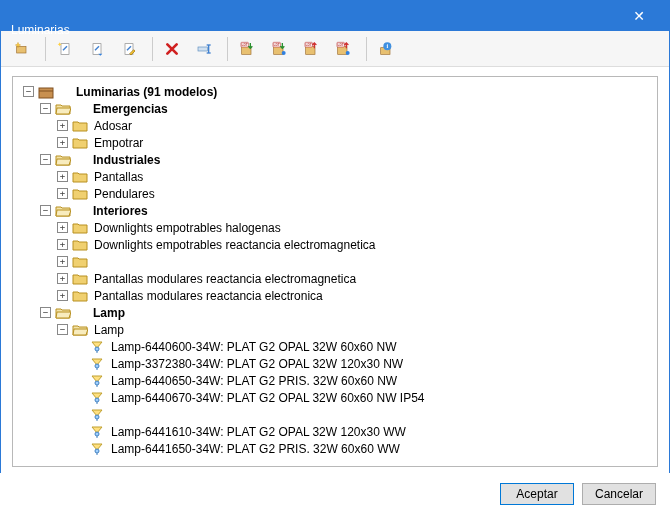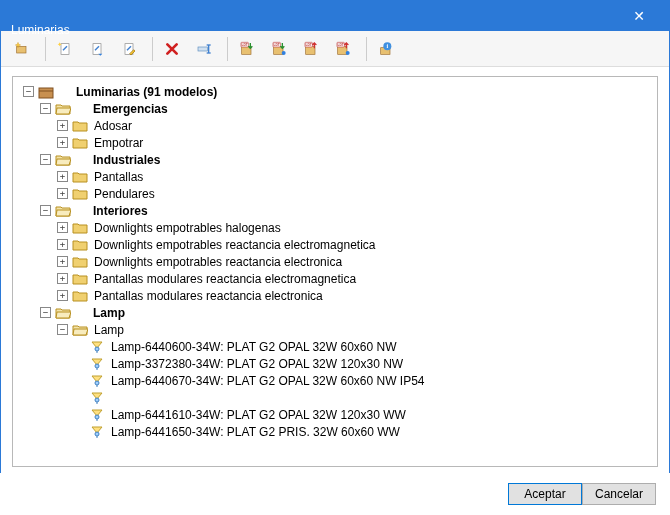--- a/index.html
+++ b/index.html
@@ -82,21 +82,21 @@
   .label { padding: 0 2px; }
   .label b { font-weight: bold; padding-left: 16px; }
   .lvl-0 { padding-left: 4px; }
   .lvl-1 { padding-left: 21px; }
   .lvl-2 { padding-left: 38px; }
   .lvl-3 { padding-left: 55px; }
   .bottom {
     position: absolute;
     left: 0; right: 0; bottom: 0; height: 42px;
     display: flex; justify-content: flex-end; align-items: center;
-    padding-right: 14px; 
+    padding-right: 14px; gap: 8px;
     background: #fff;
   }
   .btn {
     min-width: 74px; height: 22px;
     border: 1px solid #adadad;
     background: #e1e1e1;
     font-size: 12px;
     font-family: inherit;
     padding: 0 10px;
   }
@@ -316,21 +316,20 @@
         </span>
         <span class="label">Downlights empotrables reactancia electromagnetica</span>
       </div>
       <div class="node lvl-2">
         <span class="toggle">+</span>
         <span class="ficon">
           <svg width="16" height="14" viewBox="0 0 16 14">
             <path d="M1 3 L6 3 L7 4 L15 4 L15 12 L1 12 Z" fill="#f0d070" stroke="#b89020"></path>
           </svg>
         </span>
-        <span class="label">Downlights empotrables reactancia electronica</span>
       </div>
       <div class="node lvl-2">
         <span class="toggle">+</span>
         <span class="ficon">
           <svg width="16" height="14" viewBox="0 0 16 14">
             <path d="M1 3 L6 3 L7 4 L15 4 L15 12 L1 12 Z" fill="#f0d070" stroke="#b89020"></path>
           </svg>
         </span>
         <span class="label">Pantallas modulares reactancia electromagnetica</span>
       </div>
@@ -377,20 +376,31 @@
       <div class="node lvl-3">
         <span class="toggle-none"></span>
         <span class="ficon">
           <svg width="16" height="14" viewBox="0 0 16 14">
             <path d="M3 2 L13 2 L8 8 Z" fill="#ffe080" stroke="#c0a030"></path>
             <circle cx="8" cy="9" r="2" fill="#a0d0ff" stroke="#4080c0"></circle>
             <line x1="8" y1="11" x2="8" y2="13" stroke="#4080c0"></line>
           </svg>
         </span>
         <span class="label">Lamp-3372380-34W: PLAT G2 OPAL 32W 120x30 NW</span>
+      </div>
+      <div class="node lvl-3">
+        <span class="toggle-none"></span>
+        <span class="ficon">
+          <svg width="16" height="14" viewBox="0 0 16 14">
+            <path d="M3 2 L13 2 L8 8 Z" fill="#ffe080" stroke="#c0a030"></path>
+            <circle cx="8" cy="9" r="2" fill="#a0d0ff" stroke="#4080c0"></circle>
+            <line x1="8" y1="11" x2="8" y2="13" stroke="#4080c0"></line>
+          </svg>
+        </span>
+        <span class="label">Lamp-6440650-34W: PLAT G2 PRIS. 32W 60x60 NW</span>
       </div>
       <div class="node lvl-3">
         <span class="toggle-none"></span>
         <span class="ficon">
           <svg width="16" height="14" viewBox="0 0 16 14">
             <path d="M3 2 L13 2 L8 8 Z" fill="#ffe080" stroke="#c0a030"></path>
             <circle cx="8" cy="9" r="2" fill="#a0d0ff" stroke="#4080c0"></circle>
             <line x1="8" y1="11" x2="8" y2="13" stroke="#4080c0"></line>
           </svg>
         </span>

